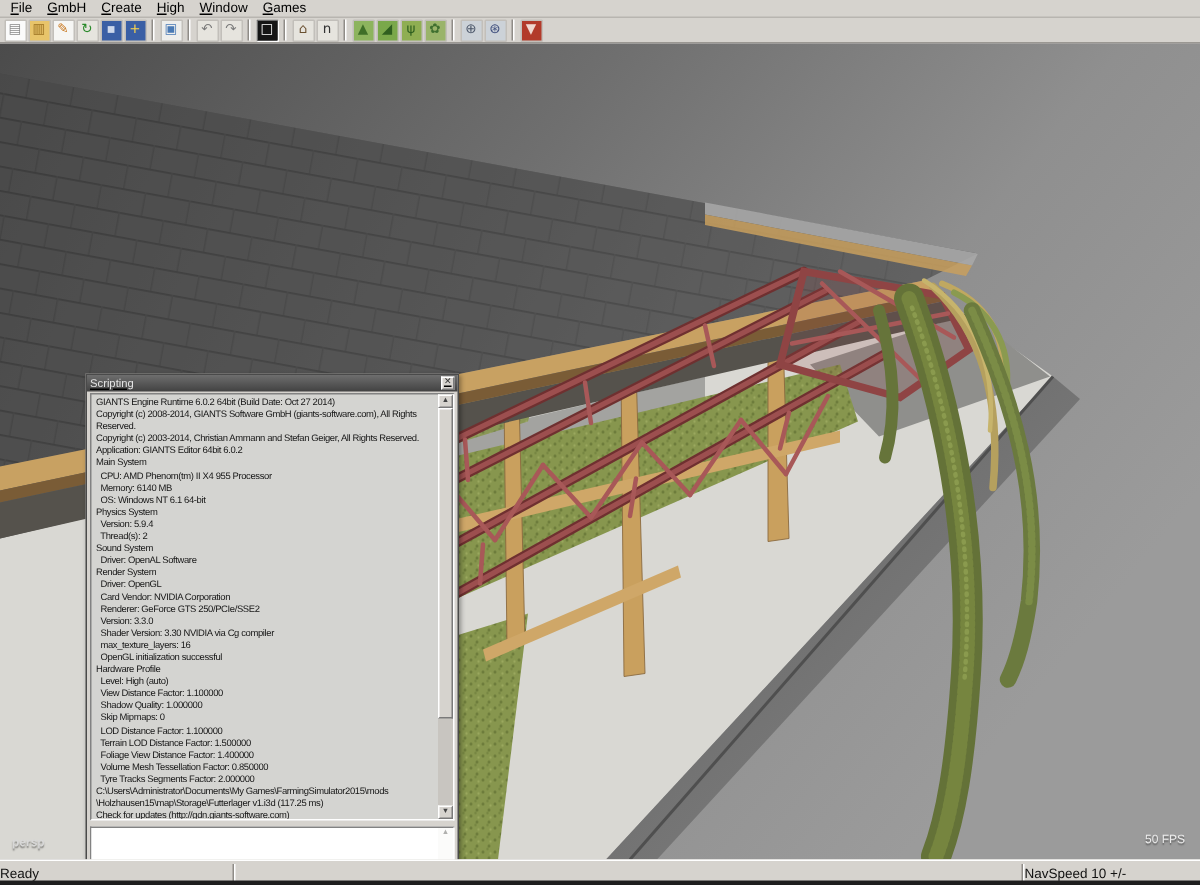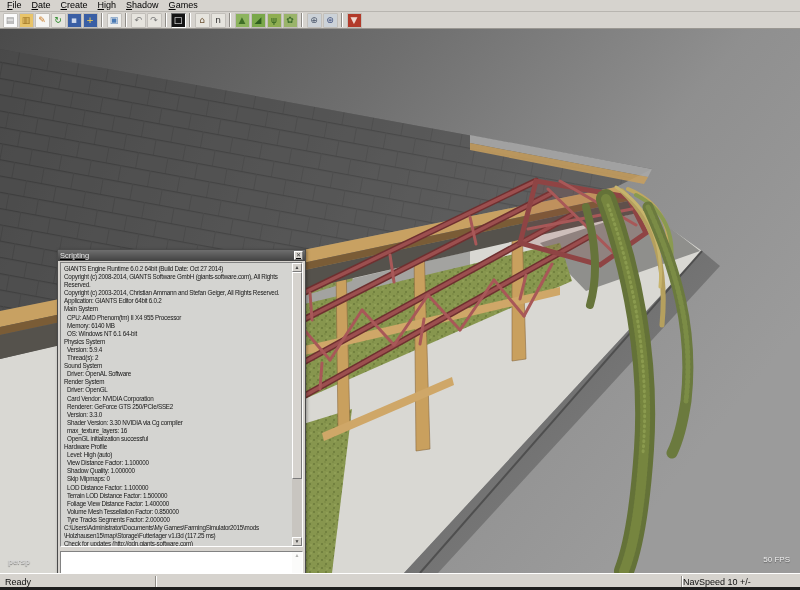--- a/index.html
+++ b/index.html
@@ -73,38 +73,38 @@
                  background: #fbfbfa; display: flex; flex-direction: column;
                  justify-content: space-between; }
   .sw-input-sb .sb-btn { border: none; background: transparent; color: #b0b0ae; }
 
   
   .statusbar { position: relative; height: 17px; background: var(--chrome_bg, #d6d3ce);
                border-top: 1px solid #ffffff; display: flex; align-items: center;
                font-size: 9px; color: #111; }
   .statusbar::after { content: ""; position: absolute; left: 0; right: 0; bottom: 0;
                       height: 3px; background: #1e1e1e; }
-  .sb-panel-left { width: 155px; padding-left: 5px; }
+  .sb-panel-left { width: 155px; }
   .sb-panel-sep { width: 2px; height: 12px; border-left: 1px solid #8f8c87;
                   border-right: 1px solid #fff; }
   .sb-panel-mid { flex: 1; }
   .sb-panel-right { width: 117px; padding-left: 0; }
 </style>
 </head>
 <body>
 
 <div class="app">
 
   <div class="menubar">
     <span style="display:flex;">
         <span class="menu-item">File</span>
-        <span class="menu-item">Date</span>
+        <span class="menu-item">GmbH</span>
         <span class="menu-item">Create</span>
         <span class="menu-item">High</span>
-        <span class="menu-item">Shadow</span>
+        <span class="menu-item">Window</span>
         <span class="menu-item">Games</span>
       </span>
   </div>
 
   <div class="toolbar">
       <button class="tb-btn" style="background: rgb(251, 251, 251); color: rgb(138, 138, 138);">▤</button>
       <button class="tb-btn" style="background: rgb(232, 196, 106); color: rgb(154, 112, 32);">▥</button>
       <button class="tb-btn" style="background: rgb(246, 246, 244); color: rgb(200, 120, 32);">✎</button>
       <button class="tb-btn" style="background: rgb(230, 228, 222); color: rgb(42, 138, 42);">↻</button>
       <button class="tb-btn" style="background: rgb(58, 95, 165); color: rgb(205, 216, 236);">▪</button>

